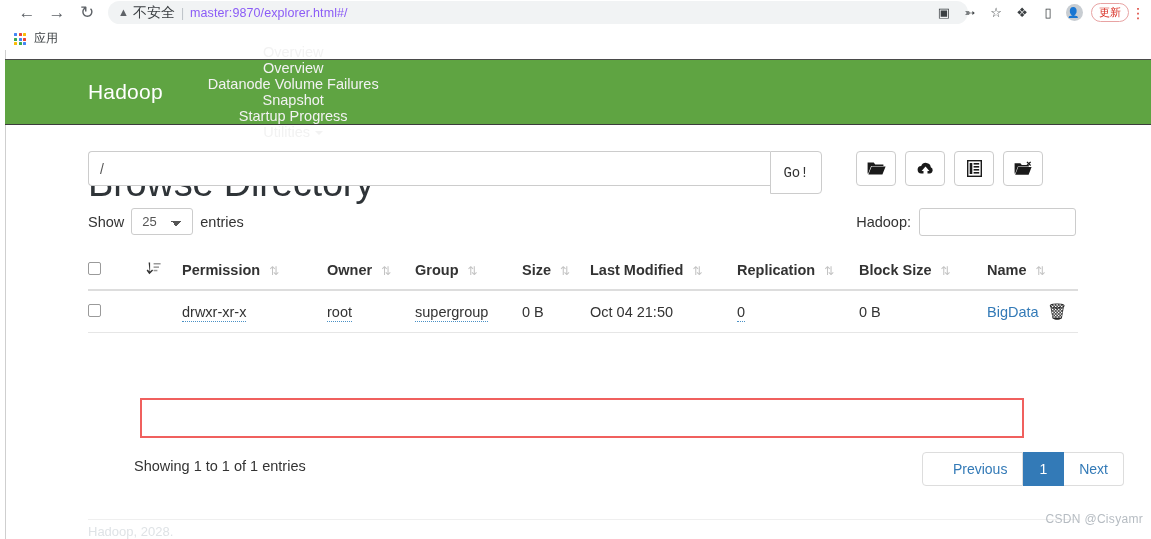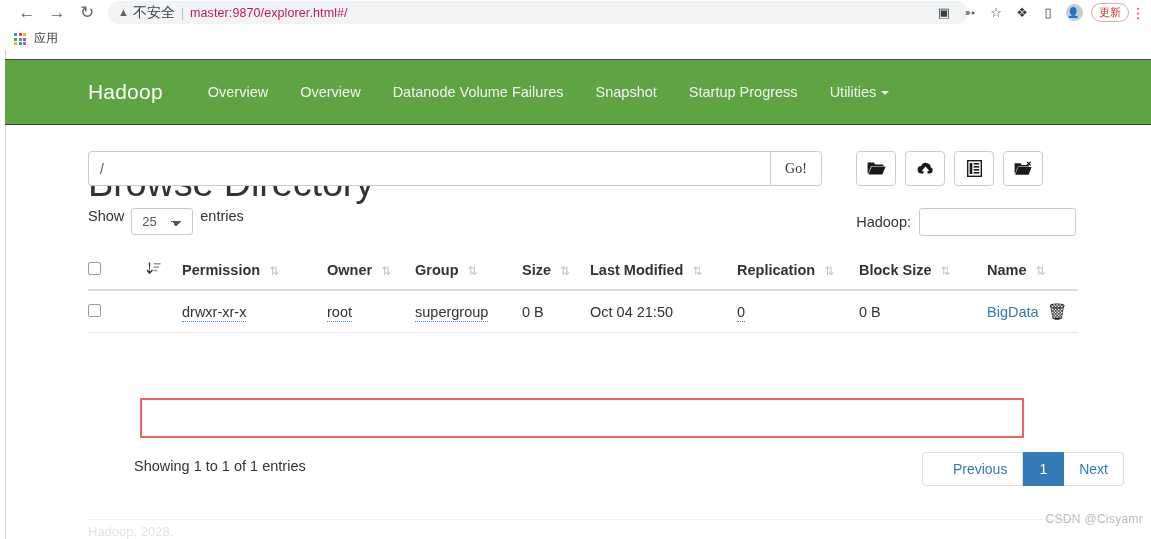--- a/index.html
+++ b/index.html
@@ -26,21 +26,21 @@
   }
   .nav-btn.first { margin-left:12px; }
   .omnibox {
     position:absolute; left:108px; top:1px; width:860px; height:23px;
     background:#f1f3f4; border-radius:12px; display:flex; align-items:center;
     padding:0 10px; box-sizing:border-box;
   }
   .warn-icon { color:#5f6368; font-size:11px; margin-right:4px; line-height:1; }
   .warn-text { font-size:14px; color:#3c4043;font-family:Liberation Mono, monospace; }
   .omni-sep { color:#bdc1c6; margin:0 6px; font-size:12px; }
-  .omni-url { font-size:12.5px; color:#be185d; letter-spacing:0.1px; }
+  .omni-url { font-size:12.5px; color:#8b5cf6; letter-spacing:0.1px; }
   .chrome-right {
     position:absolute; right:6px; top:0px; height:25px; display:flex; align-items:center; gap:2px;
   }
   .cr-icon {
     width:24px; height:22px; display:flex; align-items:center; justify-content:center;
     color:#3c4043; font-size:13px; cursor:pointer;
   }
   .avatar-circle {
     width:17px; height:17px; border-radius:50%; background:#c8cdd2;
     display:flex; align-items:center; justify-content:center; color:#4a5057; font-size:10px;
@@ -67,21 +67,21 @@
   }
   .hadoop-navbar {
     position:absolute; left:5px; top:59px; width:1146px; height:66px;
     background:#5FA442; border-top:1px solid #4a4a4a; border-bottom:1px solid #3c3c3c;
     box-sizing:border-box; display:flex; align-items:center;
   }
   .brand {
     margin-left:83px; color:#ffffff; font-size:21px; font-weight:400; letter-spacing:0.2px;
     cursor:pointer; white-space:nowrap;
   }
-  .navlinks { display:flex; align-items:center; margin-left:29px; }
+  .navlinks { display:flex; align-items:center; margin-left:29px;flex-direction:column; }
   .navlink {
     color:#f2f2f2; font-size:14.5px; padding:0 16px; cursor:pointer; white-space:nowrap;
   }
   .caret {
     display:inline-block; margin-left:5px; width:0; height:0;
     border-left:4px solid transparent; border-right:4px solid transparent;
     border-top:4px solid #f2f2f2; vertical-align:middle;
   }
 
   
@@ -94,36 +94,36 @@
     position:absolute; left:88px; top:151px; width:990px; height:35px; display:flex; align-items:flex-start;
   }
   .input-group { display:flex; width:734px; height:35px; }
   .path-input {
     flex:1; height:35px; box-sizing:border-box;
     border:1px solid #ccc; border-right:none; border-radius:4px 0 0 4px;
     font-size:14px; color:#555; padding:0 11px; outline:none; background:#fff;
     font-family:"Liberation Sans", sans-serif;
   }
   .go-btn {
-    width:52px; height:35px; box-sizing:border-box;
+    width:52px; height:43px; box-sizing:border-box;
     border:1px solid #ccc; border-radius:0 4px 4px 0; background:#fff;
-    color:#333; font-size:14px; cursor:pointer; font-family:Liberation Serif, serif;
+    color:#333; font-size:14px; cursor:pointer; font-family:Liberation Mono, monospace;
   }
   .icon-btn-group { display:flex; margin-left:34px; gap:9px; }
   .icon-btn {
     width:40px; height:35px; box-sizing:border-box;
     border:1px solid #ccc; border-radius:4px; background:#fff;
     display:flex; align-items:center; justify-content:center; cursor:pointer;
   }
   .icon-btn svg { display:block; }
 
   .controls-row {
     position:absolute; left:88px; top:208px; width:990px; height:30px;
   }
-  .show-entries { position:absolute; left:0; top:0; display:flex; font-size:14.5px; color:#333; }
+  .show-entries { position:absolute; left:0; top:0; display:flex; align-items:center; font-size:14.5px; color:#333; }
   .entries-select {
     margin:0 7px; height:27px; width:62px; border:1px solid #ccc; border-radius:3px;
     background:#fff; font-size:13px; color:#555; padding-left:10px;
     font-family:"Liberation Sans", sans-serif; cursor:pointer;
     -webkit-appearance:none; appearance:none;
     background-image:
       linear-gradient(45deg, transparent 50%, #555 50%),
       linear-gradient(135deg, #555 50%, transparent 50%);
     background-position: calc(100% - 16px) 12px, calc(100% - 11px) 12px;
     background-size: 5px 5px, 5px 5px;

